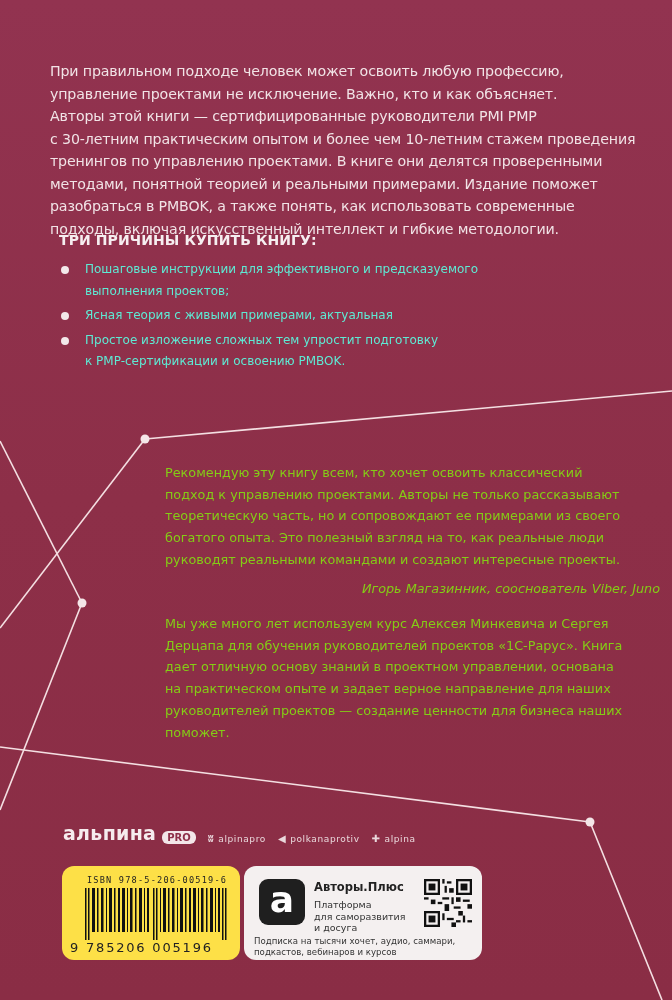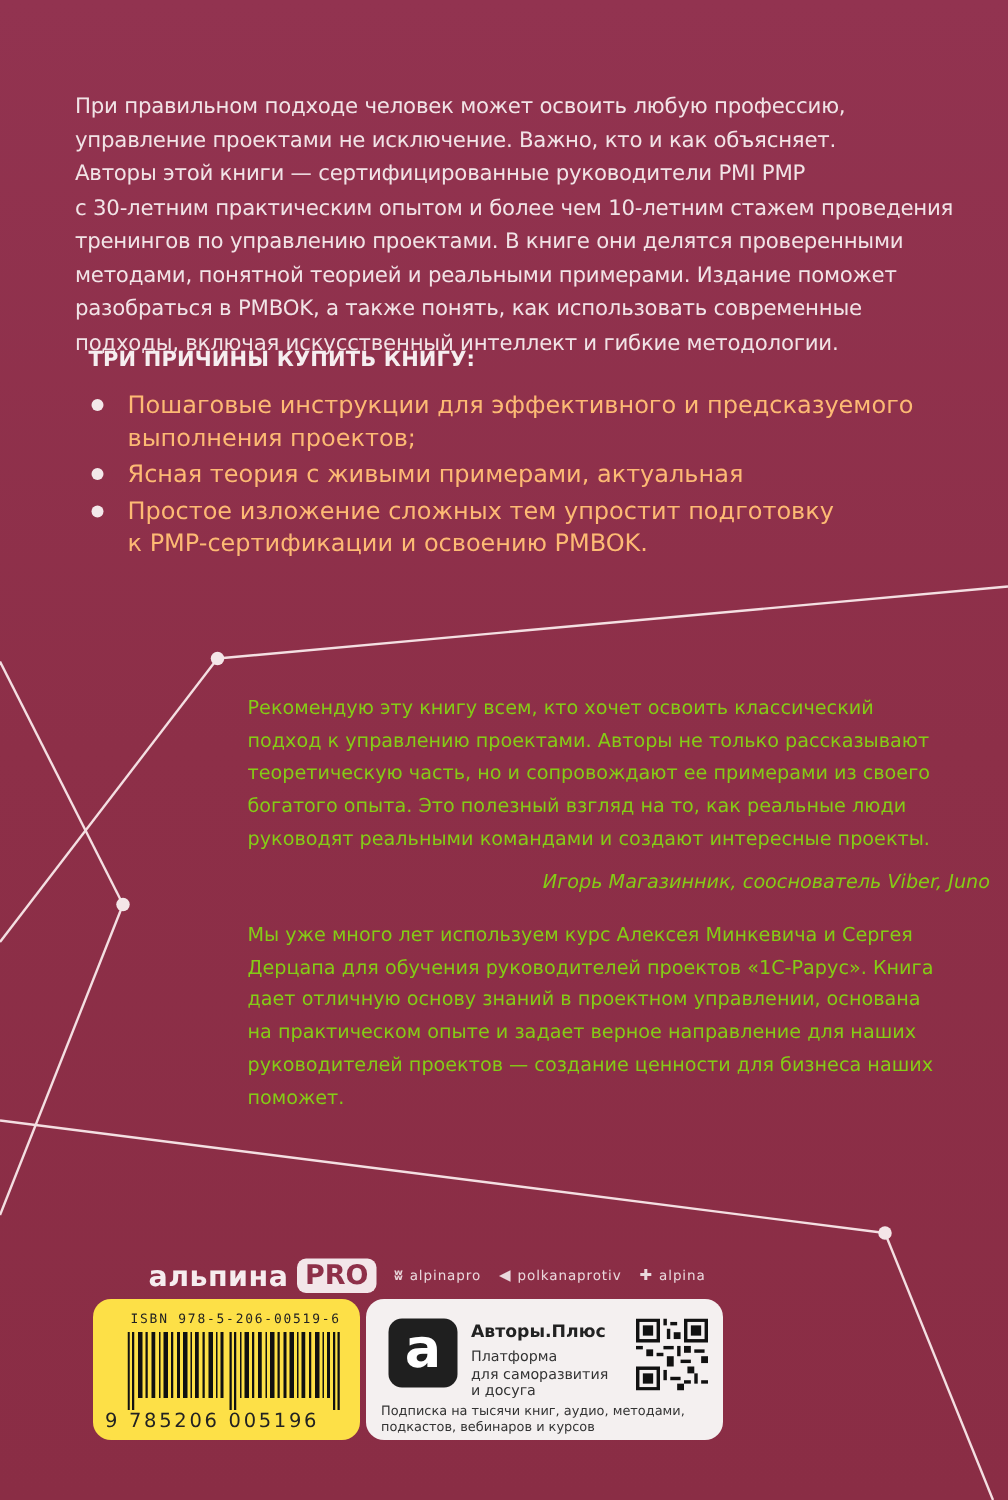--- a/index.html
+++ b/index.html
@@ -3,27 +3,27 @@
 <meta charset="utf-8">
 <style>
   html,body{margin:0;padding:0;}
   body{width:672px;height:1000px;overflow:hidden;background:#8e3049;font-family:"DejaVu Sans","Liberation Sans",sans-serif;color:#f1e3e6;position:relative;}
   .bg{position:absolute;inset:0;background:linear-gradient(180deg,#923350 0%,#8d2f48 50%,#8a2d45 100%);}
   svg.lines{position:absolute;left:0;top:0;}
   .intro{position:absolute;left:50px;top:60px;width:620px;font-size:14.2px;line-height:22.5px;letter-spacing:-0.15px;white-space:nowrap;}
   .intro div{height:22.5px;}
   .reasons-title{position:absolute;left:59px;top:232px;font-size:14px;font-weight:bold;color:#f6eef0;letter-spacing:0.1px;}
   .reasons{position:absolute;left:59px;top:259px;width:600px;}
-  .reason{position:relative;padding-left:26px;font-size:16px;line-height:21.5px;margin-bottom:3px;color:#fdba74;}
+  .reason{position:relative;padding-left:26px;font-size:12px;line-height:21.5px;margin-bottom:3px;color:#5eead4;}
   .reason .dot{position:absolute;left:2px;top:7px;width:8px;height:8px;border-radius:50%;background:#f3e8ea;}
   .quote{position:absolute;left:165px;width:495px;font-size:12.8px;line-height:21.7px;color:#84cc16;white-space:nowrap;}
   .quote .author{font-style:italic;text-align:right;margin-top:7px;font-size:12.8px;}
-  .brand{position:absolute;left:63px;top:839px;display:flex;align-items:center;margin-left:36px;}
+  .brand{position:absolute;left:63px;top:822px;display:flex;align-items:flex-end;}
   .brand .logo{font-weight:bold;font-size:19px;color:#f6ecee;letter-spacing:0.3px;}
-  .brand .pro{margin-left:6px;background:#f3e6e9;color:#8e3049;font-weight:bold;font-size:18px;padding:1px 5px;border-radius:6px;}
+  .brand .pro{margin-left:6px;background:#f3e6e9;color:#8e3049;font-weight:bold;font-size:10px;padding:1px 5px;border-radius:6px;}
   .socials{display:flex;align-items:center;margin-left:12px;font-size:9px;color:#ead8dc;letter-spacing:0.6px;}
   .social{display:flex;align-items:center;margin-right:12px;}
   .social .ic{font-size:10px;margin-right:4px;font-weight:bold;}
   .isbn-box{position:absolute;left:62px;top:866px;width:178px;height:94px;background:#fde047;border-radius:12px;color:#222;}
   .isbn-top{position:absolute;left:25px;top:9px;font-size:8.6px;letter-spacing:1.2px;font-family:"DejaVu Sans Mono","Liberation Mono",monospace;}
   .barcode{position:absolute;left:23px;top:22px;width:142px;height:52px;}
   .isbn-bottom{position:absolute;left:8px;top:74px;font-size:13px;letter-spacing:1.8px;font-family:"DejaVu Sans","Liberation Sans",sans-serif;}
   .plus-box{position:absolute;left:244px;top:866px;width:238px;height:94px;background:#f4f0f0;border-radius:12px;color:#222;}
   .app-icon{position:absolute;left:15px;top:13px;width:46px;height:46px;border-radius:9px;background:#1f1f1f;color:#fff;font-size:36px;font-weight:bold;line-height:42px;text-align:center;}
   .plus-title{position:absolute;left:70px;top:14px;font-size:11.5px;font-weight:bold;}
@@ -199,16 +199,16 @@
         <rect x="15" y="14" width="2" height="2"></rect>
       <rect x="8" y="15" width="1" height="3"></rect>
         <rect x="10" y="17" width="3" height="1"></rect>
         <rect x="12" y="19" width="2" height="2"></rect>
       <rect x="17" y="16" width="1" height="3"></rect>
         <rect x="19" y="18" width="2" height="1"></rect>
         <rect x="14" y="18" width="2" height="1"></rect>
     </g>
   </svg>
   <div class="plus-desc">
-    <div>Подписка на тысячи книг, аудио, методами,</div>
+    <div>Подписка на тысячи хочет, аудио, саммари,</div>
     <div>подкастов, вебинаров и курсов</div>
   </div>
 </div>
 
 </body></html>

